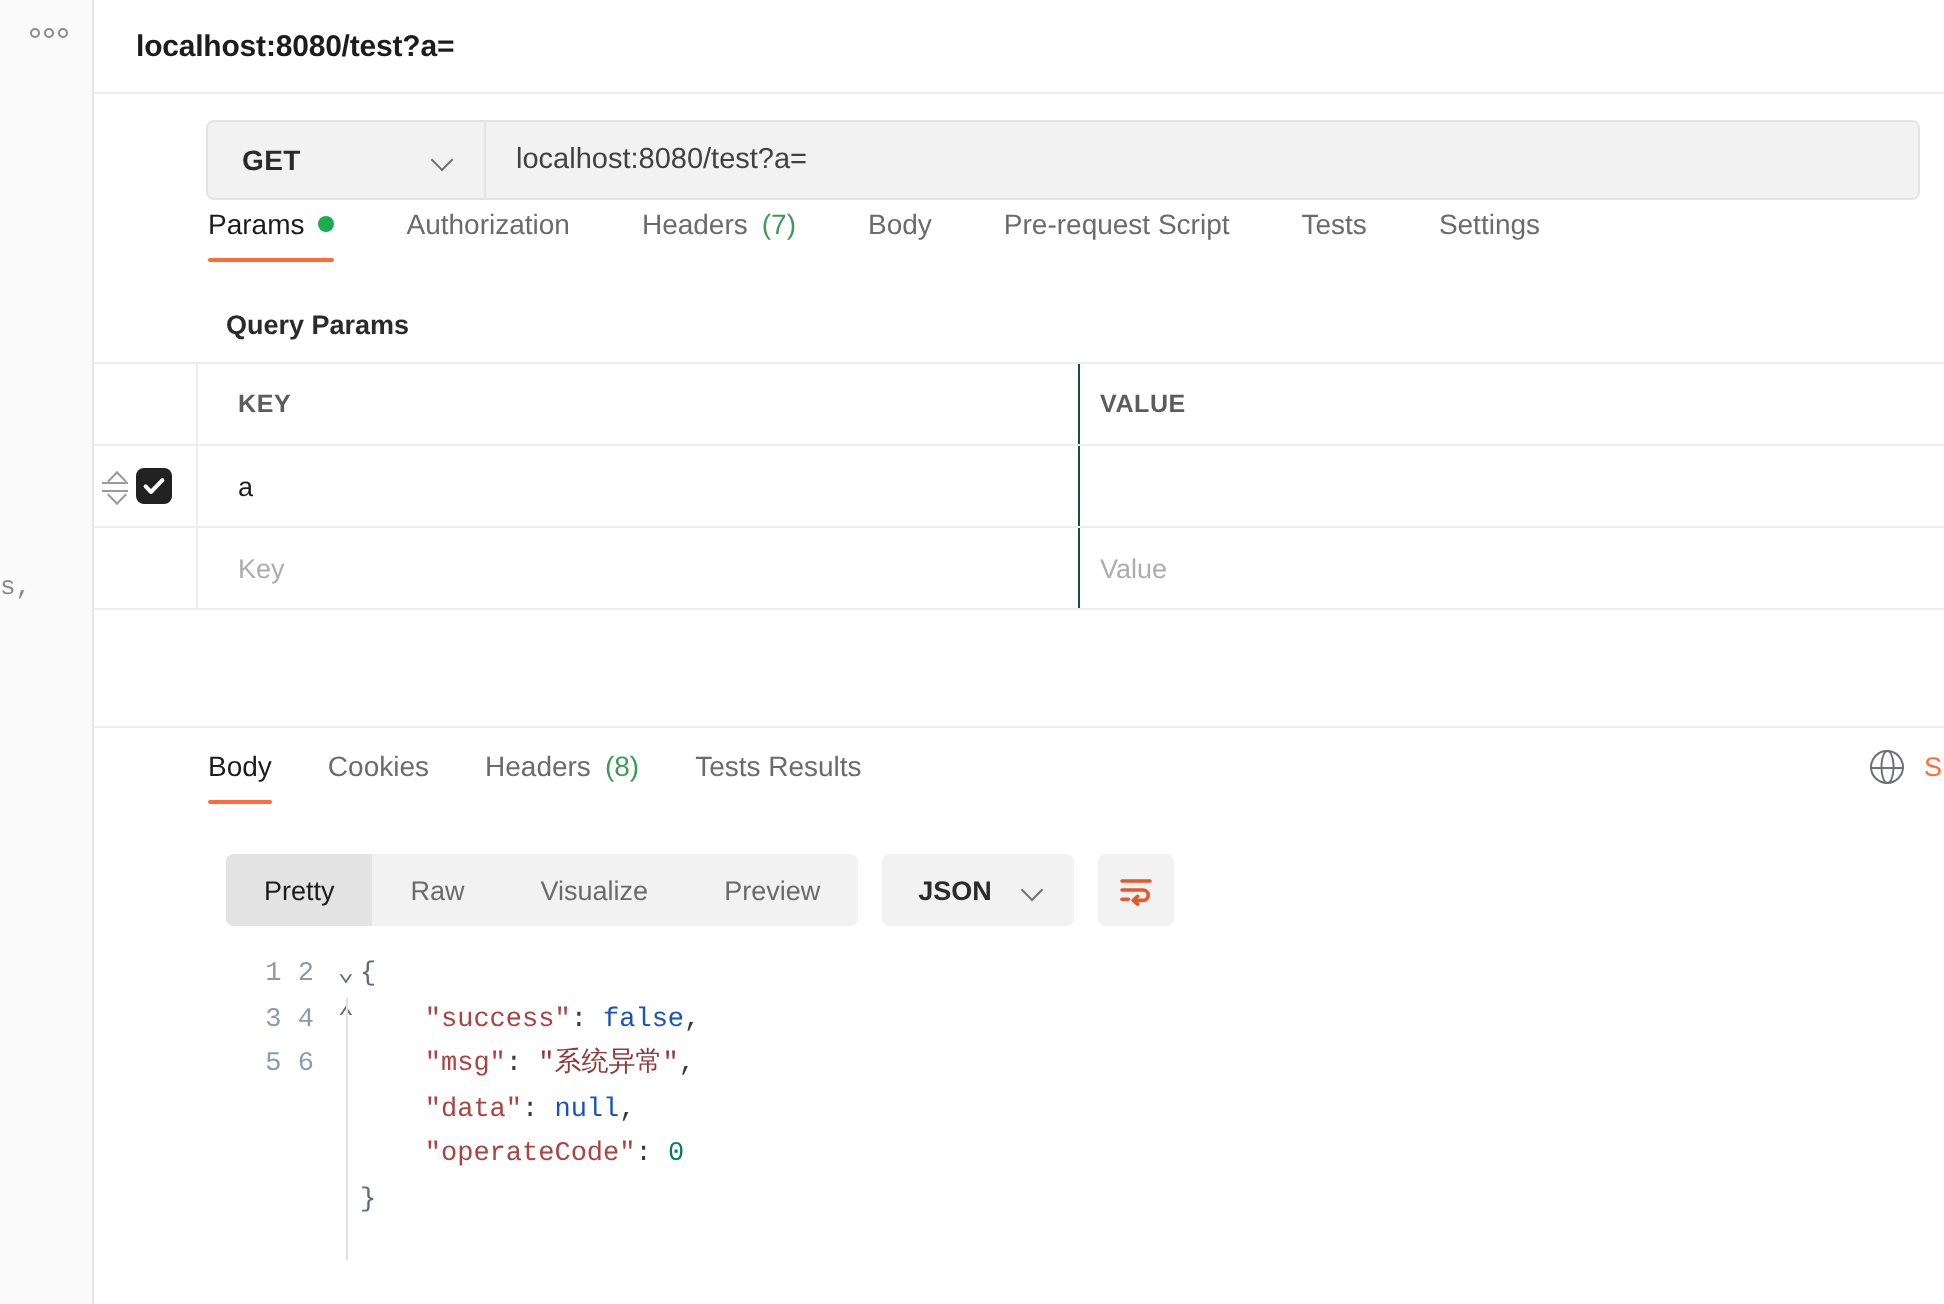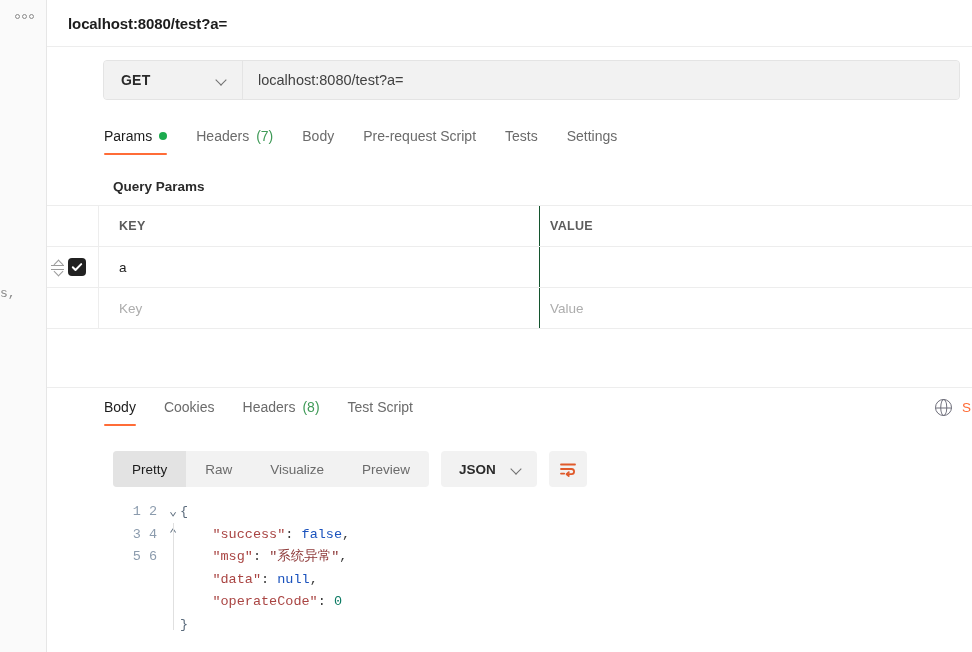--- a/index.html
+++ b/index.html
@@ -156,23 +156,22 @@
     overflow: hidden;
     white-space: nowrap;
   }
 
   
   .req-tabs {
     flex: 0 0 39px;
     display: flex;
     align-items: flex-start;
     padding-left: 57px;
-    gap: 1px;
-    position: relative;
-    margin-top: 24px;
+    gap: 8px;
+    position: relative;
   }
   .rtab {
     position: relative;
     font-size: 14px;
     color: #6b6b6b;
     padding: 0 14px 11px 14px;
     cursor: pointer;
     white-space: nowrap;
     display: flex;
     align-items: center;
@@ -496,20 +495,23 @@
           <span class="chev"></span>
         </div>
         <div class="url-input">localhost:8080/test?a=</div>
       </div>
     </div>
 
     <div class="req-tabs">
       <div class="rtab active">
         <span>Params</span>
         <span class="dot-green"></span>
+      </div>
+      <div class="rtab">
+        <span>Authorization</span>
       </div>
       <div class="rtab">
         <span>Headers</span>
         <span class="tab-count">(7)</span>
       </div>
       <div class="rtab">
         <span>Body</span>
       </div>
       <div class="rtab">
         <span>Pre-request Script</span>
@@ -576,21 +578,21 @@
           <span>Body</span>
         </div>
         <div class="rtab">
           <span>Cookies</span>
         </div>
         <div class="rtab">
           <span>Headers</span>
           <span class="tab-count">(8)</span>
         </div>
         <div class="rtab">
-          <span>Test Script</span>
+          <span>Tests Results</span>
         </div>
 
         <div class="resp-right">
           <span class="globe"></span>
           <span class="save-text">S</span>
         </div>
       </div>
 
       <div class="view-bar">
         <div class="seg">

